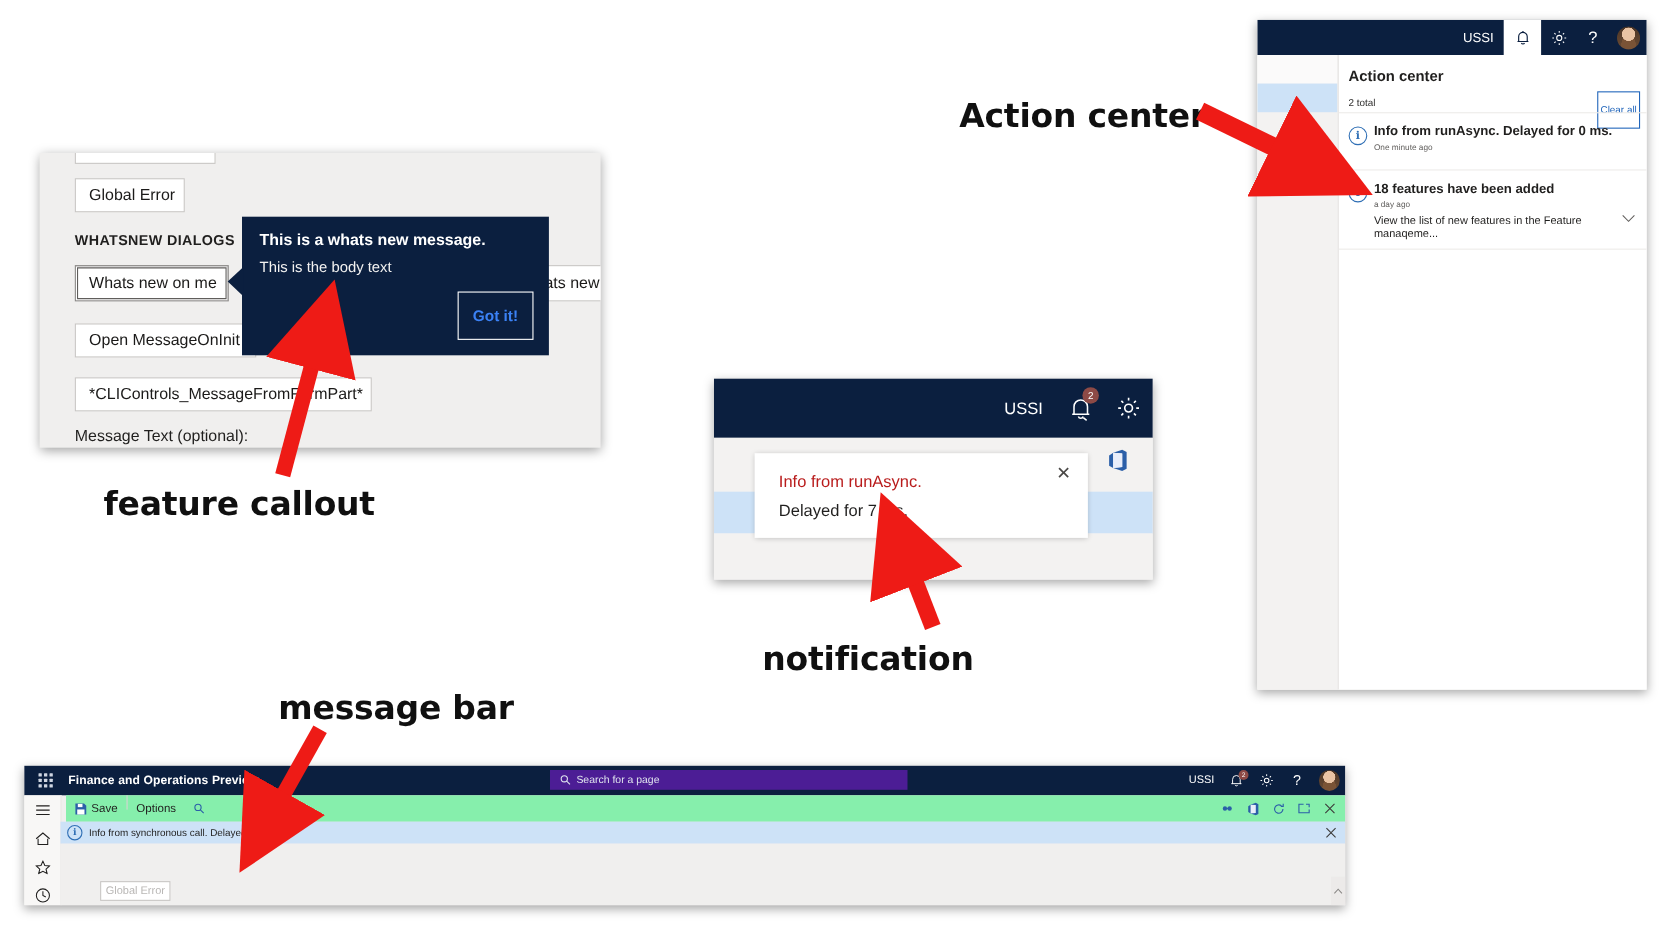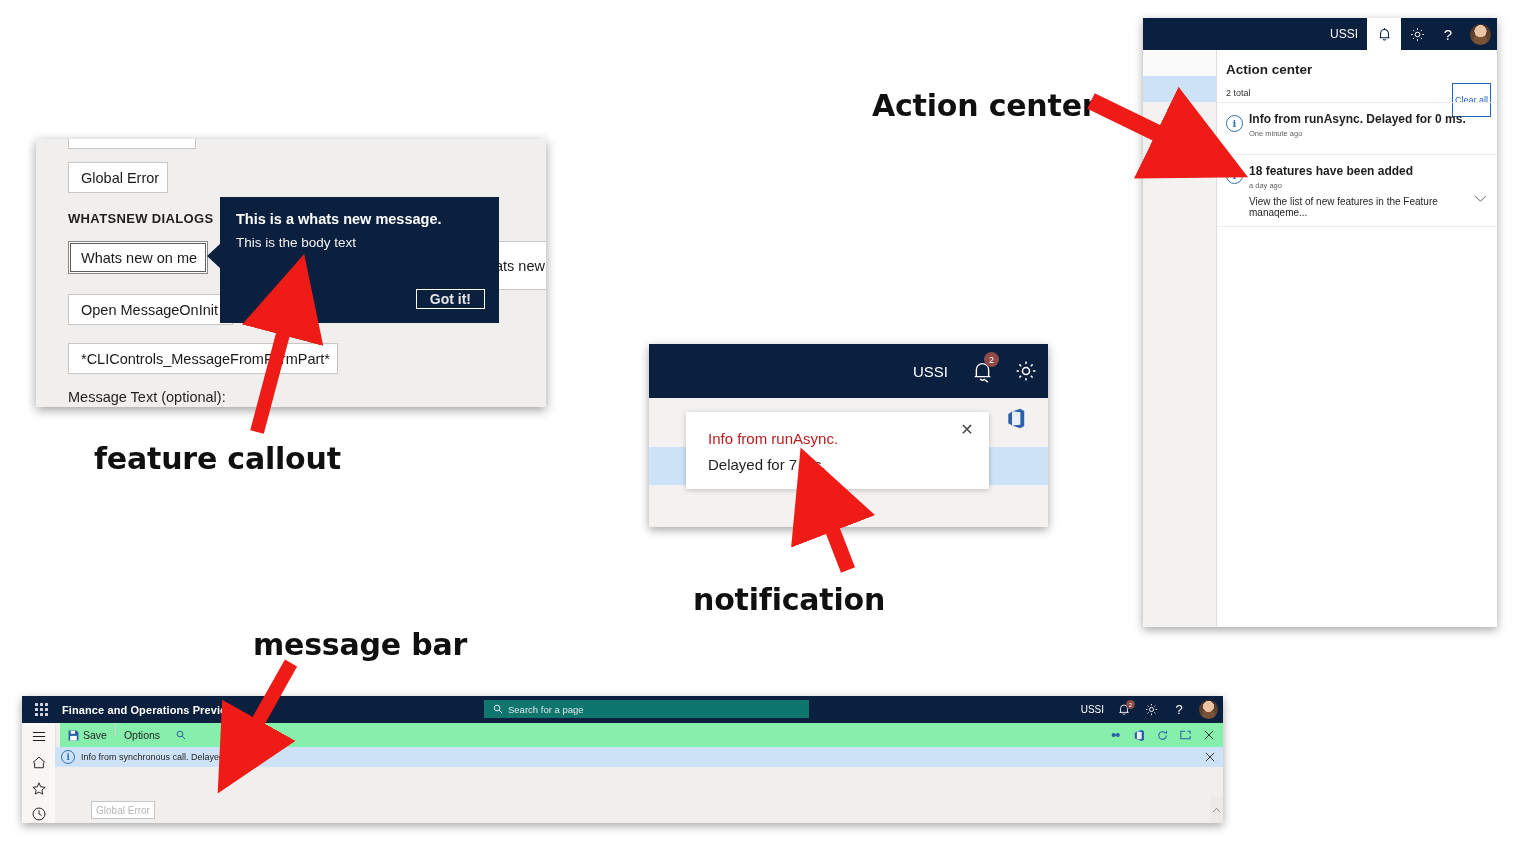--- a/index.html
+++ b/index.html
@@ -107,23 +107,23 @@
   #teaching-bubble .tb-title{
     font-size:14.5px;font-weight:bold;line-height:1.25;
   }
   #teaching-bubble .tb-body{
     font-size:13.5px;margin-top:6px;color:#f3f2f1;line-height:1.3;
   }
   #teaching-bubble .tb-gotit{
     position:absolute;right:14px;bottom:14px;
     border:1px solid #ffffff;
     background:transparent;
-    color:#e5e5e5;
+    color:#3b82f6;
     font-size:14px;font-weight:bold;
-    padding:1px 13px;
+    padding:13px 13px;
     font-family:"Liberation Sans", sans-serif;
     cursor:pointer;
   }
   #teaching-bubble .tb-beak{
     position:absolute;
     left:-13px;top:46px;
     width:0;height:0;
     border-top:13px solid transparent;
     border-bottom:13px solid transparent;
     border-right:14px solid #0b1f3f;
@@ -200,22 +200,22 @@
   }
   #message-bar-window .nav-bar{height:27px;}
   #mb-waffle{
     width:13px;height:13px;margin-left:13px;margin-right:14px;
     display:grid;grid-template-columns:repeat(3,1fr);grid-template-rows:repeat(3,1fr);
     gap:2px;
   }
   #mb-waffle i{background:#cfd6e2;border-radius:.5px;display:block;}
   #mb-title{font-size:11px;font-weight:bold;color:#ffffff;letter-spacing:.1px;}
   #mb-search{
-    position:absolute;left:462px;top:4px;width:325px;height:18px;
-    background:#0f766e;
+    position:absolute;left:478px;top:4px;width:325px;height:18px;
+    background:#4c1d95;
     display:flex;align-items:center;
   }
   #mb-search .mbs-label{font-size:9.5px;color:#dfe4ee;margin-left:5px;}
   #mb-leftnav{
     position:absolute;left:0;top:27px;width:33px;bottom:0;
     background:#f8f7f6;
     border-right:1px solid #e6e4e2;
   }
   .mb-navicon{
     position:absolute;left:0;width:33px;height:26px;
@@ -294,21 +294,21 @@
 <div class="window" id="callout-window">
 
   <div class="fo-btn" style="left:32px;top:-12px;width:128px;height:22px;"></div>
 
   <div class="fo-btn" style="left:32px;top:23px;width:100px;height:31px;">
     <span>Global Error</span>
   </div>
 
   <div class="fo-label" style="left:32px;top:72px;">WHATSNEW DIALOGS</div>
 
-  <div class="fo-btn" style="left:446px;top:102px;width:96px;height:49px;">
+  <div class="fo-btn" style="left:446px;top:102px;width:96px;height:33px;">
     <span>ats new</span>
   </div>
 
   <div class="fo-btn focused" style="left:32px;top:102px;width:140px;height:33px;">
     <span>Whats new on me</span>
   </div>
 
   <div class="fo-btn" style="left:32px;top:155px;width:165px;height:31px;">
     <span>Open MessageOnInit</span>
   </div>

